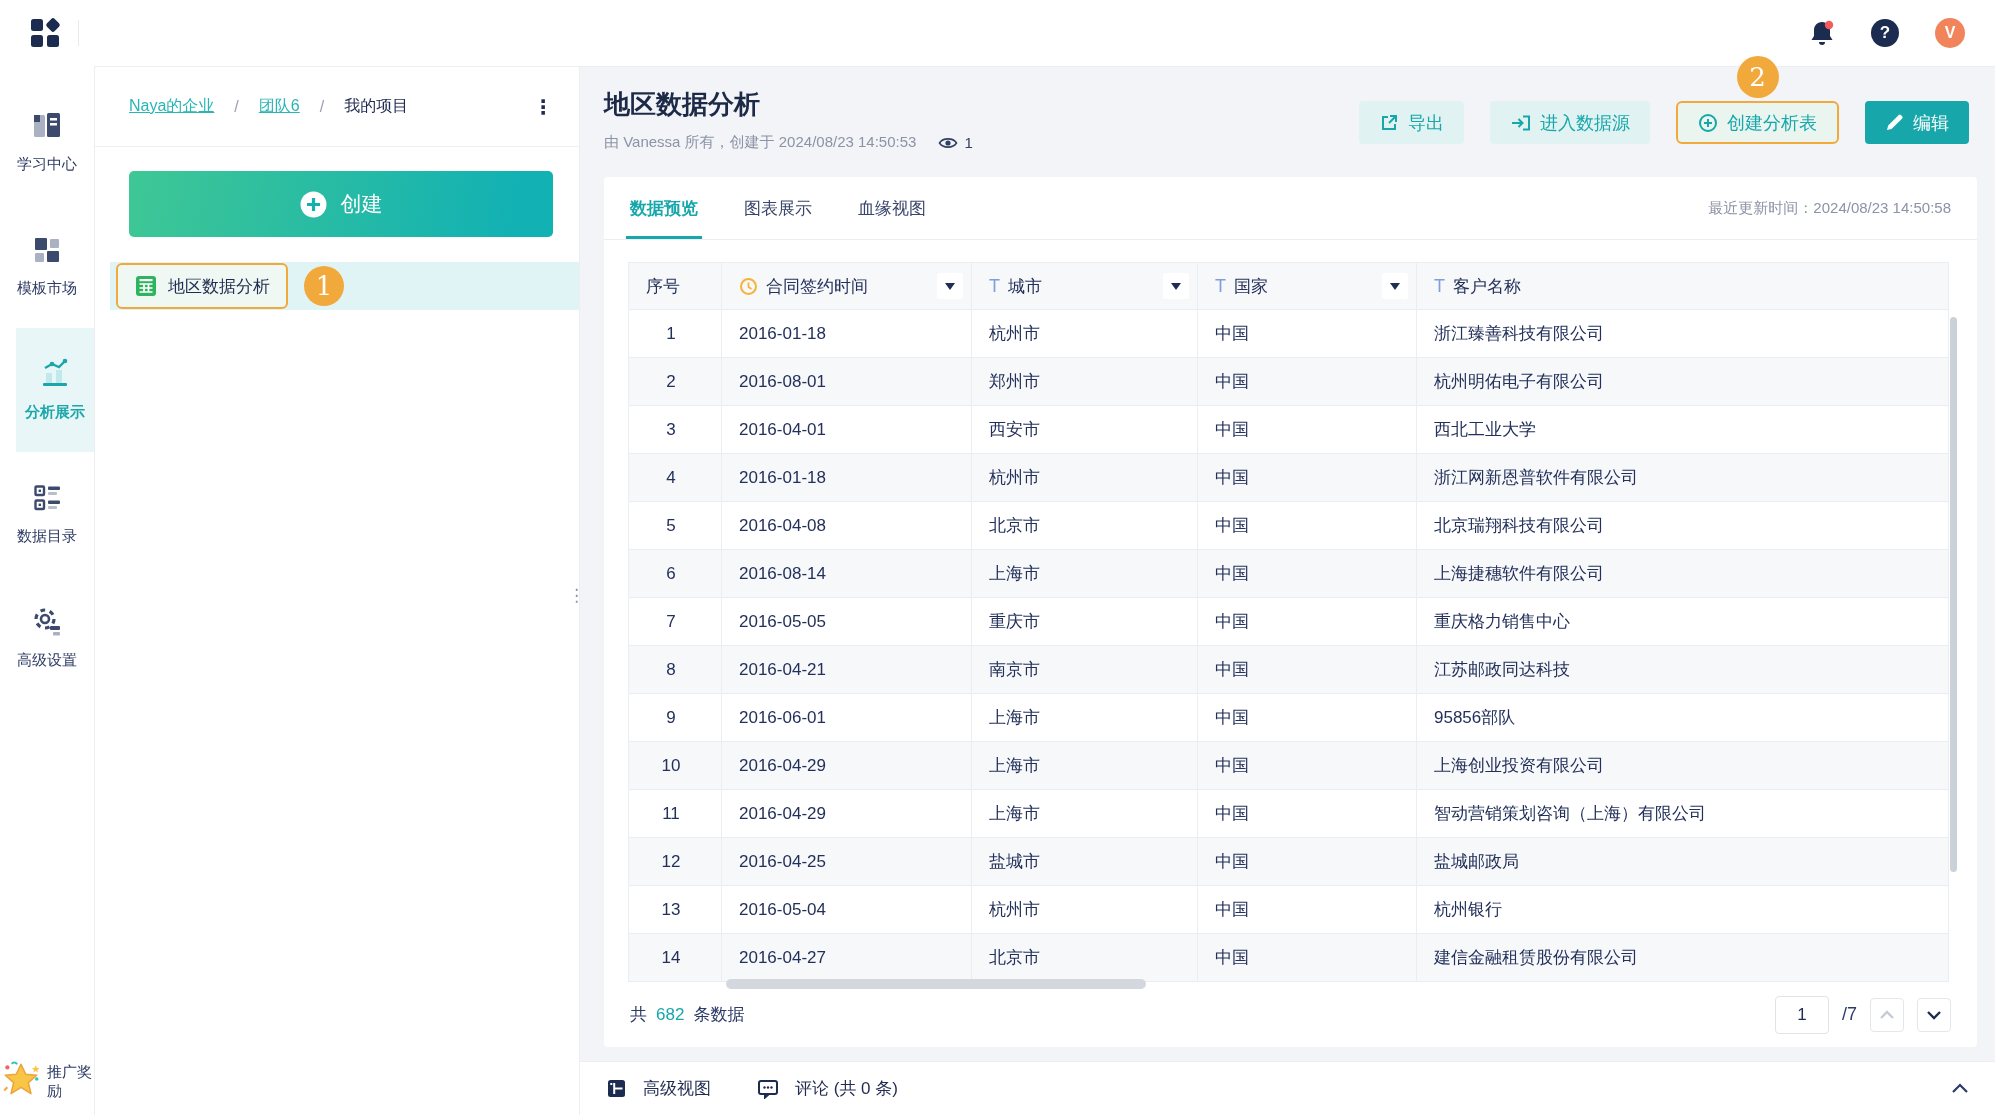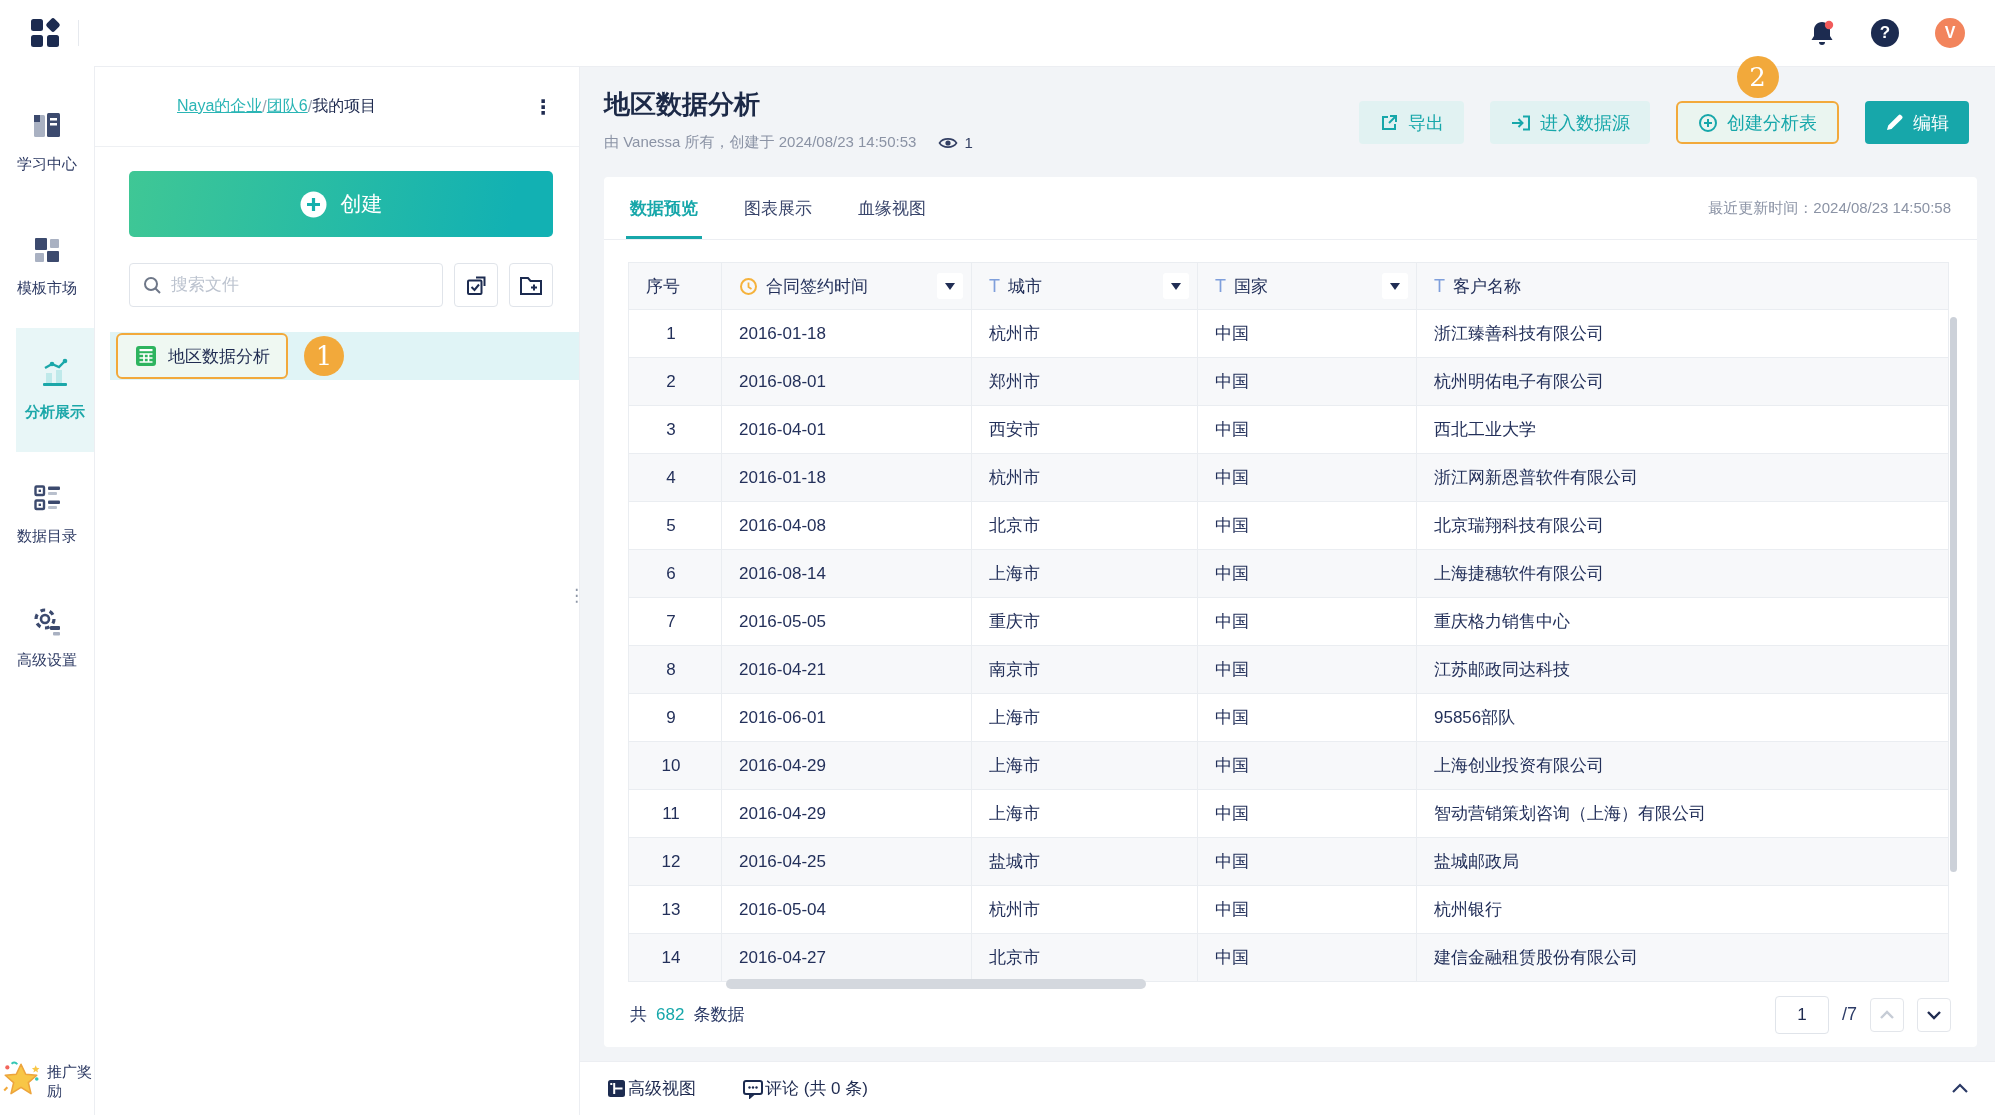--- a/index.html
+++ b/index.html
@@ -26,21 +26,21 @@
   .rail-item { height:124px; display:flex; flex-direction:column; align-items:center; justify-content:center; gap:9px; cursor:pointer;text-align:right; }
   .rail-item .lbl { font-size:15px; color:#2d3a63; }
   .rail-item.active { background:#e8f6f7;margin-left:16px; }
   .rail-item.active .lbl { color:#1ba7a9; font-weight:bold; }
   .rail-promo { position:absolute; bottom:10px; left:0; right:0; display:flex; flex-direction:row; align-items:center; gap:5px; cursor:pointer; }
   .rail-promo .lbl { font-size:15px; color:#2d3a63; }
 
   
   .panel { width:485px; border-right:1px solid #eceef2; border-top:1px solid #eceef2; position:relative; flex-shrink:0; background:#fff; }
   .panel-header { height:80px; display:flex; align-items:center; padding:0 26px 0 34px; border-bottom:1px solid #eef0f3; }
-  .breadcrumb { font-size:16px; display:flex; gap:0; align-items:center;margin-left:48px; }
+  .breadcrumb { font-size:16px; display:flex; gap:20px; align-items:center; }
   .bc-link { color:#2ab5b5; text-decoration:underline; cursor:pointer; }
   .bc-sep { color:#9aa1b0; }
   .bc-current { color:#1f2b50; }
   .kebab { margin-left:auto; font-size:20px; color:#1f2b50; cursor:pointer; font-weight:bold; line-height:1; }
   .create-btn { margin:24px 26px 0 34px; height:66px; border-radius:5px;
     background:linear-gradient(100deg,#3fc795 0%,#12b1b3 90%);
     color:#fff; font-size:21px; display:flex; align-items:center; justify-content:center; gap:14px; cursor:pointer; }
   .search-row { margin:26px 26px 0 34px; display:flex; gap:11px; }
   .search-box { flex:1; height:44px; border:1px solid #e0e4ea; border-radius:4px; display:flex; align-items:center; padding:0 12px; gap:9px; background:#fff; }
   .search-box input { border:none; outline:none; font-size:17px; width:100%; color:#2d3a63; font-family:inherit; background:transparent; }
@@ -96,21 +96,21 @@
   .total .cnt { color:#17a7aa; }
   .pager { margin-left:auto; display:flex; align-items:center; gap:13px; }
   .page-input { width:54px; height:38px; border:1px solid #e0e4ea; border-radius:4px; text-align:center;
     font-size:17px; color:#1f2b50; font-family:inherit; outline:none; }
   .page-total { font-size:18px; color:#2b3a66; }
   .pg-btn { width:34px; height:34px; border:1px solid #e3e6eb; border-radius:4px; background:#fff;
     display:flex; align-items:center; justify-content:center; cursor:pointer; }
 
   .bottom-bar { position:absolute; left:0; right:0; bottom:0; height:54px; background:#fff; border-top:1px solid #eceef2;
     display:flex; align-items:center; padding:0 26px; gap:46px; }
-  .bb-item { display:flex; align-items:center; gap:1px; font-size:17px; color:#1f2b50; cursor:pointer; }
+  .bb-item { display:flex; align-items:center; gap:16px; font-size:17px; color:#1f2b50; cursor:pointer; }
   .bb-collapse { margin-left:auto; cursor:pointer; display:flex; }
 </style>
 </head>
 <body>
 
 <div class="topbar">
   <span class="logo">
     <svg width="32" height="32" viewBox="0 0 32 32" fill="#1c2b50">
       <rect x="1" y="2" width="12" height="12" rx="2.5"></rect>
       <rect x="1" y="18" width="12" height="12" rx="2.5"></rect>
@@ -229,48 +229,20 @@
     <div class="create-btn">
       <span style="display:flex;">
         <svg width="27" height="27" viewBox="0 0 27 27">
           <circle cx="13.5" cy="13.5" r="13" fill="#fff"></circle>
           <path d="M13.5 7 v13 M7 13.5 h13" stroke="#14b0ad" stroke-width="3.2"></path>
         </svg>
       </span>
       <span>创建</span>
     </div>
 
-    <div class="search-row">
-      <div class="search-box">
-        <span style="display:flex;">
-          <svg width="20" height="20" viewBox="0 0 20 20" fill="none" stroke="#6e7788" stroke-width="2">
-            <circle cx="9" cy="9" r="6"></circle>
-              <path d="M13.5 13.5 L18 18"></path>
-          </svg>
-        </span>
-        <input type="text" placeholder="搜索文件" style="">
-      </div>
-      <div class="icon-btn">
-        <span style="display:flex;">
-          <svg width="23" height="23" viewBox="0 0 23 23" fill="none" stroke="#1c2b50" stroke-width="2">
-            <path d="M11 3.5 h8.5 v8.5"></path>
-            <rect x="3" y="6.5" width="13.5" height="13.5" rx="1"></rect>
-            <path d="M6.5 13 l3 3 l4.5 -5.5"></path>
-          </svg>
-        </span>
-      </div>
-      <div class="icon-btn">
-        <span style="display:flex;">
-          <svg width="24" height="22" viewBox="0 0 24 22" fill="none" stroke="#1c2b50" stroke-width="2">
-            <path d="M2 4 h7 l2.5 3 H22 v13 H2 z"></path>
-            <path d="M15 10.5 v6 M12 13.5 h6"></path>
-          </svg>
-        </span>
-      </div>
-    </div>
 
     <div class="file-list">
       <div class="file-row">
         <div class="file-item">
           <span style="display:flex;">
             <svg width="24" height="24" viewBox="0 0 24 24">
               <rect x="2" y="2" width="20" height="20" rx="3" fill="#2eb45f"></rect>
               <rect x="5.5" y="5" width="13" height="2.2" fill="#fff"></rect>
               <g stroke="#fff" stroke-width="1.7" fill="none">
                 <path d="M5.5 10 h13 M5.5 14 h13 M5.5 18 h13"></path>

